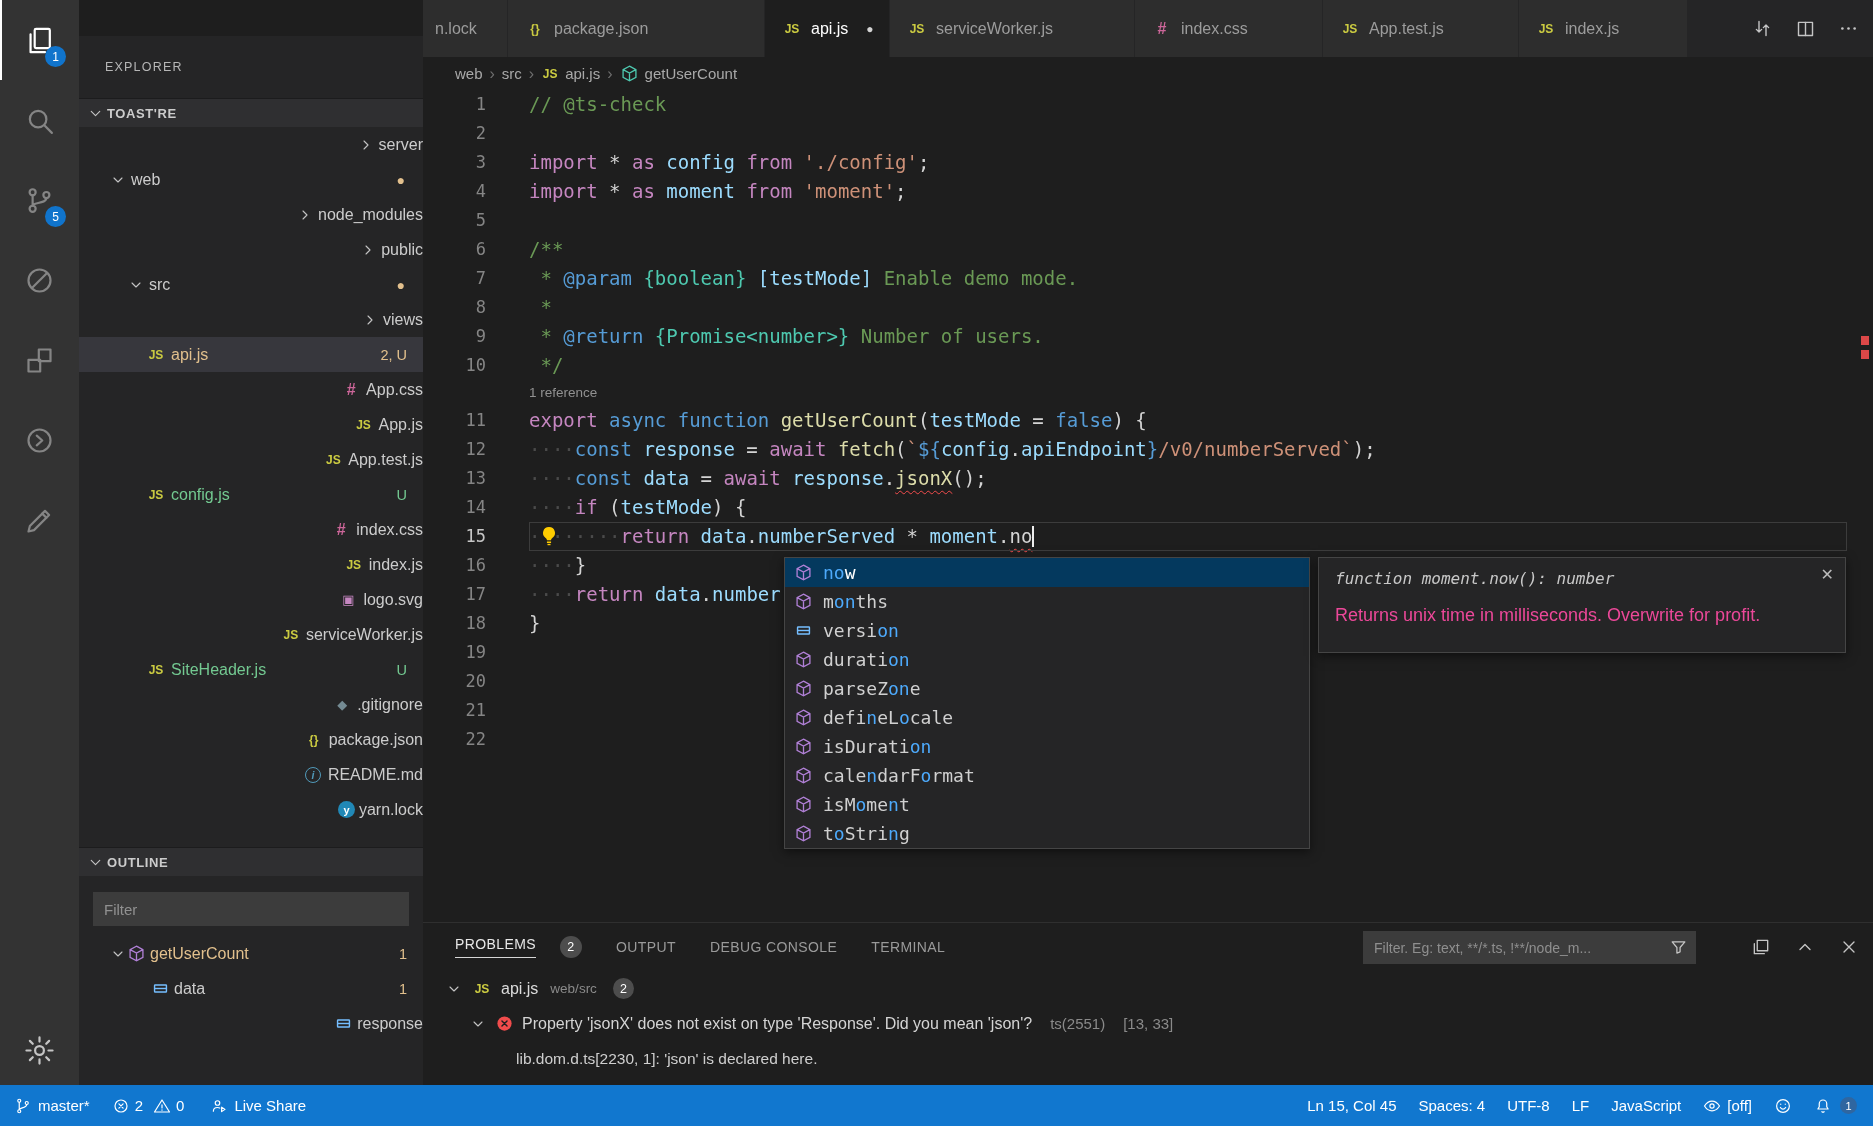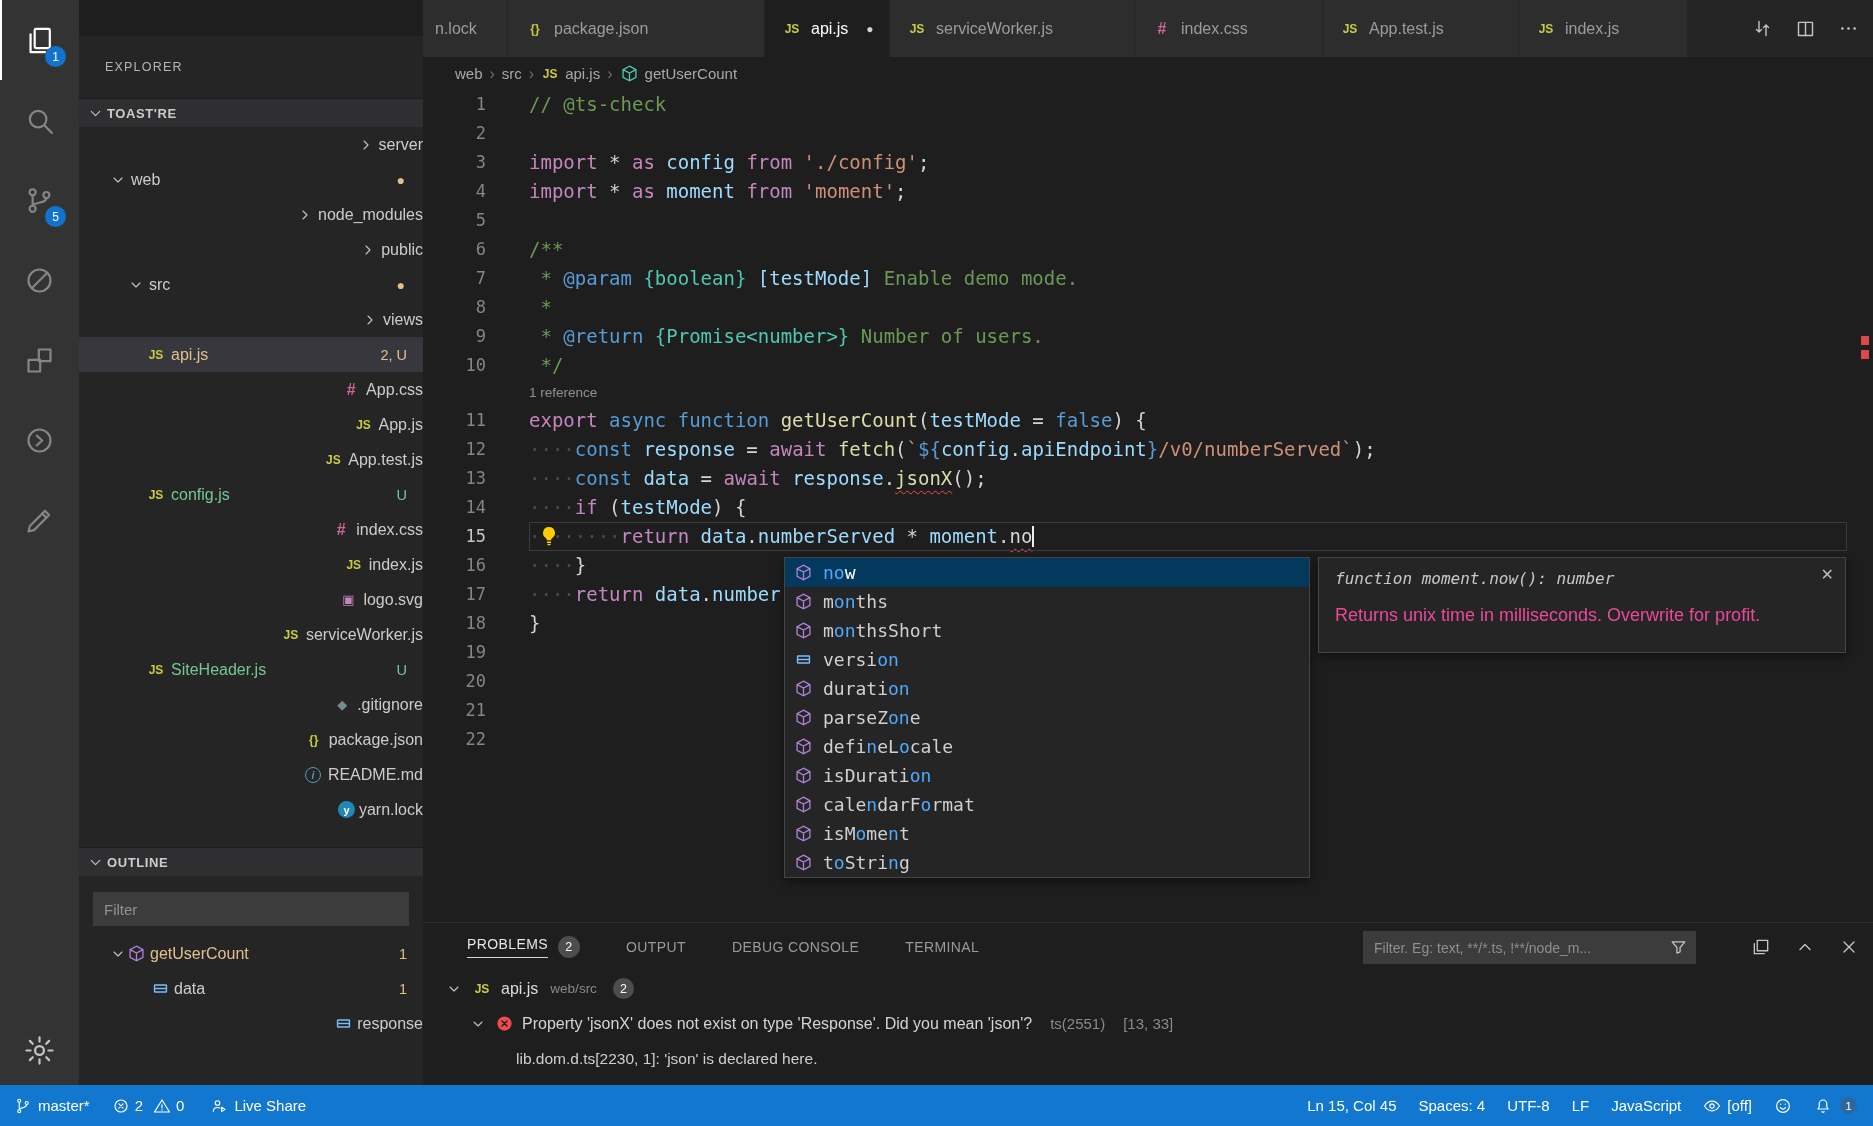--- a/index.html
+++ b/index.html
@@ -110,22 +110,22 @@
   #doc-sig { font-family:"DejaVu Sans Mono","Liberation Mono",monospace; font-size:16px;
     color:#c8c8c8; white-space:nowrap;font-style:italic; }
   #doc-desc { margin-top:17px; font-size:18px; color:#ec4899; }
   #doc-close { position:absolute; right:11px; top:7px; color:#bbbbbb; font-size:16px;
     cursor:pointer; }
 
   
   #panel { position:absolute; left:423px; top:922px; right:0; height:163px;
     background:#1e1e1e; border-top:1px solid #2f2f2f; overflow:hidden; }
   .p-header { height:48px; display:flex; align-items:center; padding-left:32px; position:relative; }
-  .p-tab { margin-right:34px; display:flex; align-items:center; gap:10px; font-size:14px;
-    letter-spacing:0.4px; color:#9a9a9a; cursor:pointer;margin-left:12px; }
+  .p-tab { margin-right:34px; display:flex; align-items:center; gap:24px; font-size:14px;
+    letter-spacing:0.4px; color:#9a9a9a; cursor:pointer; }
   .p-tab.active { color:#e7e7e7; }
   .p-tab.active .p-label { border-bottom:1.5px solid #d7d7d7; padding-bottom:5px; }
   .p-badge { background:#4d4d4d; color:#ffffff; border-radius:50%; min-width:22px;
     height:22px; font-size:12.5px; display:flex; align-items:center; justify-content:center; }
   #p-filter { position:absolute; right:177px; top:8px; width:333px; }
   #p-filter input { width:100%; height:33px; background:#3c3c3c; border:1px solid #3c3c3c;
     color:#dddddd; font-size:14px; padding:0 34px 0 10px; outline:none; }
   #p-filter input::placeholder { color:#8f8f8f; }
   #p-filter .funnel { position:absolute; right:8px; top:7px; width:19px; height:19px; color:#c5c5c5; }
   #p-actions { position:absolute; right:14px; top:0; height:48px; display:flex; gap:24px;
@@ -587,28 +587,20 @@
     <div class="s-row">
       <span class="sicon">
         <svg viewBox="0 0 16 16" fill="none" stroke="#b180d7" stroke-width="1.1">
           <path d="M8 1.8l5.4 2.9v6.6L8 14.2l-5.4-2.9V4.7z M2.6 4.7L8 7.6l5.4-2.9 M8 7.6v6.6"></path>
         </svg>
       </span>
       <span class="s-label"><span>m</span><span class="hl">on</span><span>ths</span></span>
     </div>
     <div class="s-row">
       <span class="sicon">
-        <svg viewBox="0 0 16 16" fill="none" stroke="#b180d7" stroke-width="1.1">
-          <path d="M8 1.8l5.4 2.9v6.6L8 14.2l-5.4-2.9V4.7z M2.6 4.7L8 7.6l5.4-2.9 M8 7.6v6.6"></path>
-        </svg>
-      </span>
-      <span class="s-label"><span>m</span><span class="hl">on</span><span>thsShort</span></span>
-    </div>
-    <div class="s-row">
-      <span class="sicon">
         <svg viewBox="0 0 16 16" fill="none" stroke="#75beff" stroke-width="1.2">
           <rect x="3" y="5" width="10" height="6" rx="0.5"></rect>
           <path d="M3 8h10"></path>
         </svg>
       </span>
       <span class="s-label"><span>versi</span><span class="hl">on</span></span>
     </div>
     <div class="s-row">
       <span class="sicon">
         <svg viewBox="0 0 16 16" fill="none" stroke="#b180d7" stroke-width="1.1">

